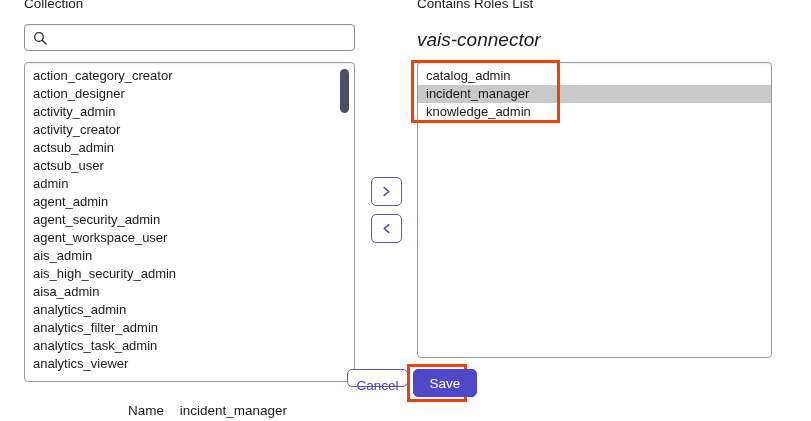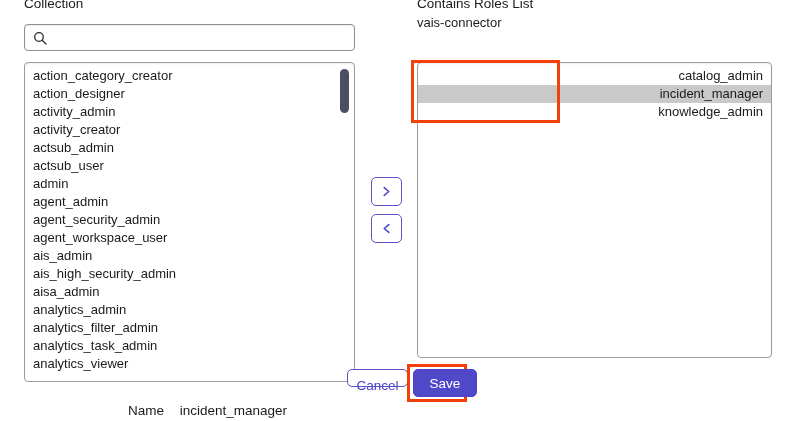--- a/index.html
+++ b/index.html
@@ -140,40 +140,41 @@
   #xfer-left  { top: 214px; }
   .xfer-btn svg { display: block; }
 
   
   #right-col-label {
     left: 417px;
     top: -3px;
   }
   #right-col-subject {
     left: 417px;
-    top: 16px;
-    font-size: 13px;
+    top: 33px;
+    font-size: 19px;
+    font-style: italic;
   }
 
   #roles-list {
     position: absolute;
     left: 417px;
     top: 62px;
     width: 355px;
     height: 296px;
     box-sizing: border-box;
     border: 1px solid #9a9ca5;
     border-radius: 4px;
     background: #ffffff;
     overflow: hidden;
     box-shadow: inset 0 1px 2px rgba(0,0,0,0.07);
   }
   #roles-list .inner {
     position: absolute;
-    left: 0; right: 0; top: 4px; text-align: right;
+    left: 0; right: 0; top: 4px;
   }
 
   
   .annot {
     position: absolute;
     box-sizing: border-box;
     border: 3px solid #f2400a;
     pointer-events: none;
     z-index: 40;
   }

